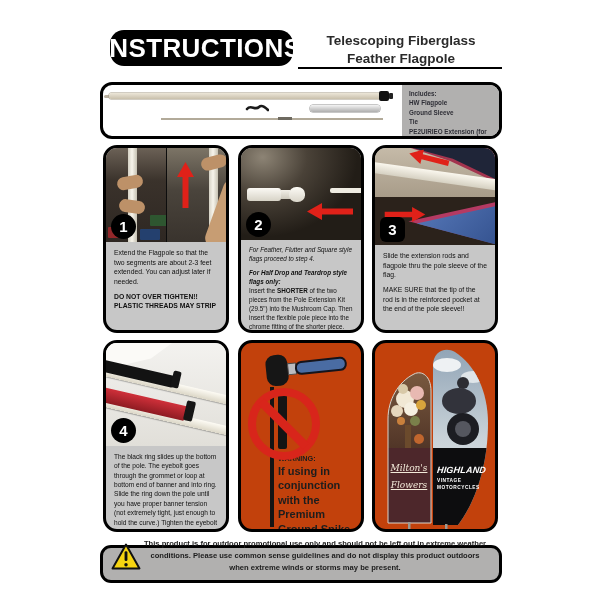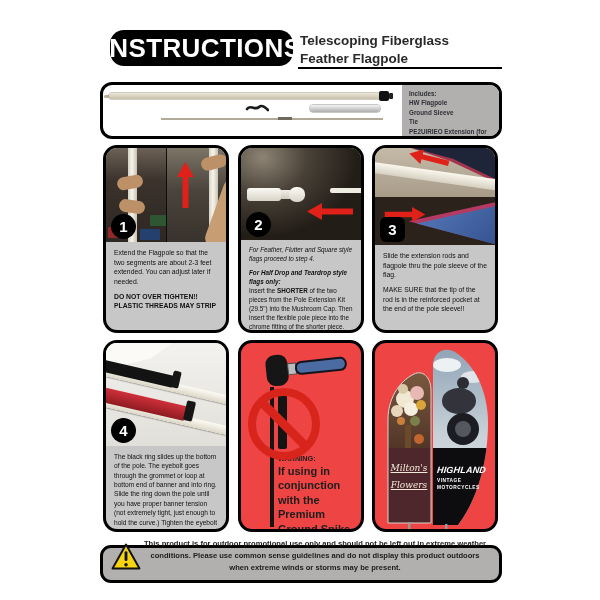--- a/index.html
+++ b/index.html
@@ -2,21 +2,21 @@
 <html><head>
 <meta charset="utf-8">
 <style>
   html,body{margin:0;padding:0;background:#fff;}
   .page{position:relative;width:600px;height:600px;background:#fff;overflow:hidden;
         font-family:"Liberation Sans",sans-serif;color:#111;}
   
   .instr-box{position:absolute;left:110px;top:30px;width:183px;height:36px;background:#000;
              border-radius:14px;display:flex;align-items:center;justify-content:center;}
   .instr-box span{color:#fff;font-weight:800;font-size:26px;letter-spacing:.4px;}
-  .title{position:absolute;left:300px;top:32px;width:202px;text-align:left;
+  .title{position:absolute;left:300px;top:32px;width:202px;text-align:center;
          font-size:13.5px;font-weight:600;color:#2a2a2a;line-height:1.35;}
   .header-rule{position:absolute;left:298px;top:67px;width:204px;height:2.4px;background:#000;}
   
   .includes-box{position:absolute;left:100px;top:82px;width:402px;height:57px;background:#fff;
                 border:3px solid #000;border-radius:12px;box-sizing:border-box;overflow:hidden;}
   .pole-main{position:absolute;left:6px;top:8px;width:272px;height:6px;border-radius:2px;
              background:linear-gradient(180deg,#ece6d8,#c9c0ac);box-shadow:0 0 0 .5px #a49a86;}
   .pole-tip{position:absolute;left:1px;top:10px;width:8px;height:3px;background:#b9b0a0;border-radius:2px;}
   .pole-cap{position:absolute;left:276px;top:6px;width:10px;height:10px;background:#111;border-radius:2px;}
   .pole-knob{position:absolute;left:286px;top:8px;width:4px;height:6px;background:#222;border-radius:1px;}
@@ -24,21 +24,21 @@
   .sleeve{position:absolute;left:207px;top:20px;width:70px;height:7px;border-radius:3px;
           background:linear-gradient(180deg,#f4f4f4,#aeaeae);box-shadow:0 0 0 .5px #8f8f8f;}
   .rod{position:absolute;left:58px;top:33px;width:222px;height:2px;background:#b2aa99;}
   .rod-dash{position:absolute;left:175px;top:32px;width:14px;height:3px;background:#6e6a60;}
   .includes-panel{position:absolute;right:0;top:0;bottom:0;width:97px;background:#b1b0af;
                   padding:4px 5px 0 7px;box-sizing:border-box;}
   .inc-head,.inc-item{font-size:6.3px;font-weight:700;color:#2e2e36;line-height:1.5;}
   
   .panel{position:absolute;width:126px;background:#c7c7c7;border:3px solid #000;border-radius:14px;
          box-sizing:border-box;overflow:hidden;}
-  .panel.white{background:#ef4444;}
+  .panel.white{background:#c2410c;}
   .photo{position:relative;overflow:hidden;}
   .badge{position:absolute;left:5px;bottom:3px;width:25px;height:25px;background:#000;border-radius:50%;
          color:#fff;font-weight:800;font-size:15px;display:flex;align-items:center;justify-content:center;z-index:6;}
   .badge.square{border-radius:6px;}
   .ptext{padding:6px 8px 0;font-size:6.8px;line-height:1.42;color:#101010;}
   .ptext p{margin:0 0 5px;}
   .b{font-weight:800;} .i{font-style:italic;} .bi{font-weight:800;font-style:italic;}
   
   .ph1-left,.ph1-right{position:absolute;top:0;width:50%;height:100%;}
   .ph1-left{left:0;background:linear-gradient(180deg,#6b6156 0%,#3a322b 35%,#2e2722 100%);}

